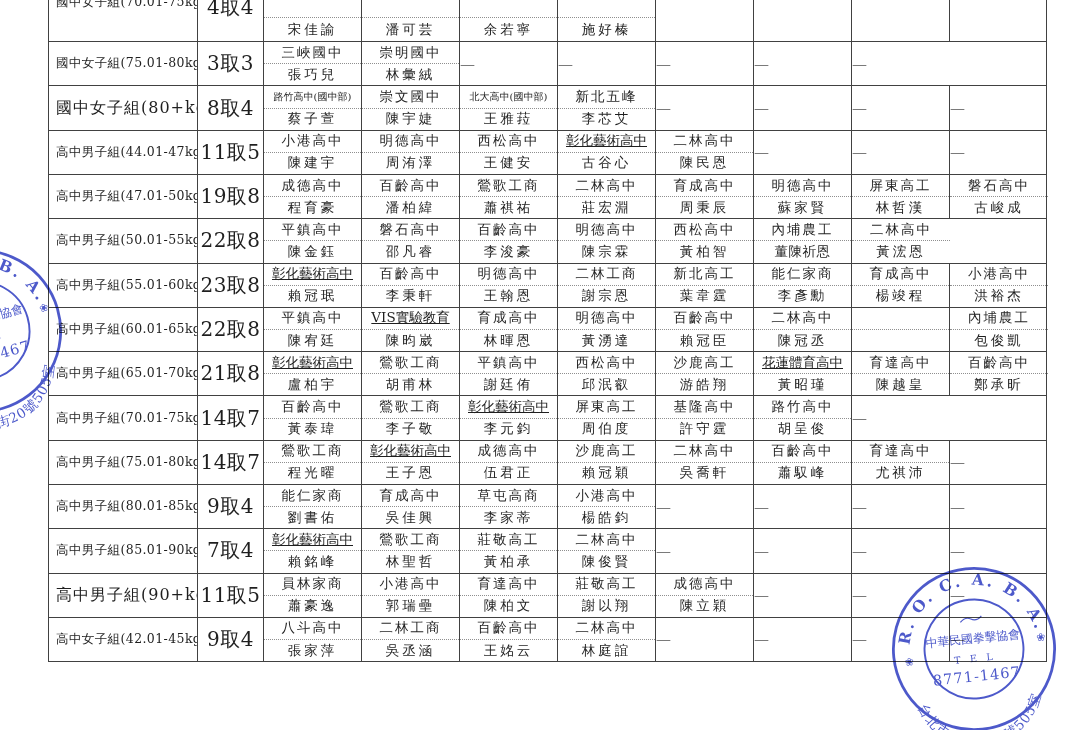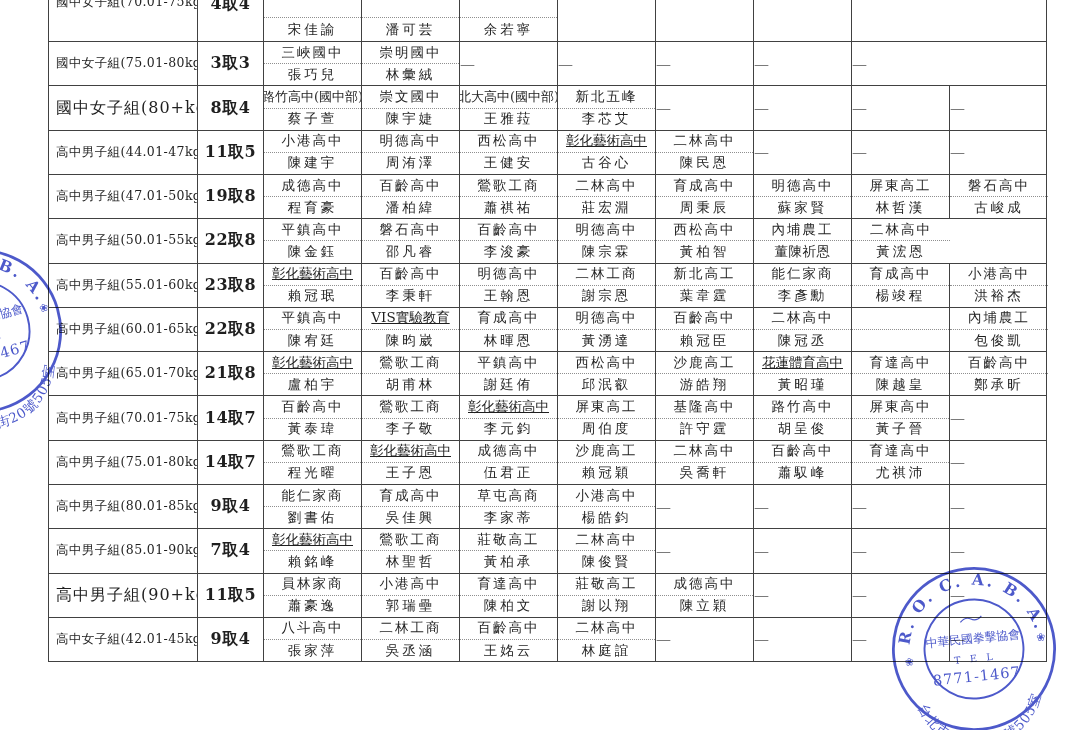--- a/index.html
+++ b/index.html
@@ -15,27 +15,27 @@
     box-sizing:border-box;display:flex;flex-direction:column;
   }
   .row{display:flex;height:44.3px;border-bottom:1.6px solid #414141;box-sizing:border-box;}
   .row.partial{height:42.2px;}
   .cell{box-sizing:border-box;border-right:1.4px solid #414141;display:flex;
         align-items:center;justify-content:center;overflow:hidden;}
   .cell:last-child{border-right:none;}
   .cat{width:149px;flex:none;justify-content:flex-start;padding-left:7px;}
   .cat .lbl{font-size:12.5px;letter-spacing:0.4px;white-space:nowrap;}
   .cat .lbl.big{font-size:16px;letter-spacing:1px;}
-  .quota{width:66px;flex:none;font-size:16px;letter-spacing:0.5px;font-weight:bold;}
+  .quota{width:66px;flex:none;font-size:20px;letter-spacing:0.5px;}
   .entry{width:98px;flex:none;flex-direction:column;align-items:stretch;padding:0;}
   .sub{flex:1;display:flex;align-items:center;justify-content:center;white-space:nowrap;}
   .sub.top{border-bottom:1.3px dotted #8f8f8f;}
   .school{font-size:13.5px;letter-spacing:2px;}
   .school.tight{letter-spacing:0;text-decoration:underline;}
-  .school.small{font-size:13px;letter-spacing:0;}
+  .school.small{font-size:10px;letter-spacing:0;}
   .athlete{font-size:13.5px;letter-spacing:3px;}
   .dash-cell{font-size:15px;color:#777;}
   .partial .cat,.partial .quota{align-items:flex-start;}
   .partial .cat .lbl,.partial .quota .lbl{margin-top:-6px;}
   .partial .sub.top{flex:0 0 17px;}
   
   .stamp{position:absolute;width:172px;height:172px;mix-blend-mode:multiply;opacity:.9;pointer-events:none;}
   .stamp svg{width:100%;height:100%;overflow:visible;}
   .stamp-right{left:888px;top:563px;transform:rotate(-6deg);}
   .stamp-left{left:-106px;top:245px;transform:rotate(-16deg);}
@@ -73,20 +73,26 @@
           <div class="sub">
             <span class="athlete">潘可芸</span>
           </div>
         </div>
         <div class="cell entry">
           <div class="sub top"></div>
           <div class="sub">
             <span class="athlete">余若寧</span>
           </div>
         </div>
+        <div class="cell entry">
+          <div class="sub top"></div>
+          <div class="sub">
+            <span class="athlete">施好榛</span>
+          </div>
+        </div>
         <div class="cell entry"></div>
         <div class="cell entry"></div>
         <div class="cell entry"></div>
         <div class="cell entry"></div>
       </div>
       <div class="row">
         <div class="cell cat">
           <span class="lbl">國中女子組(75.01-80kg)</span>
         </div>
         <div class="cell quota">
@@ -627,28 +633,20 @@
           <div class="sub">
             <span class="athlete">許守霆</span>
           </div>
         </div>
         <div class="cell entry">
           <div class="sub top">
             <span class="school">路竹高中</span>
           </div>
           <div class="sub">
             <span class="athlete">胡呈俊</span>
-          </div>
-        </div>
-        <div class="cell entry">
-          <div class="sub top">
-            <span class="school">屏東高中</span>
-          </div>
-          <div class="sub">
-            <span class="athlete">黃子晉</span>
           </div>
         </div>
         <div class="cell entry dash-cell">
           <span>—</span>
         </div>
       </div>
       <div class="row">
         <div class="cell cat">
           <span class="lbl">高中男子組(75.01-80kg)</span>
         </div>

